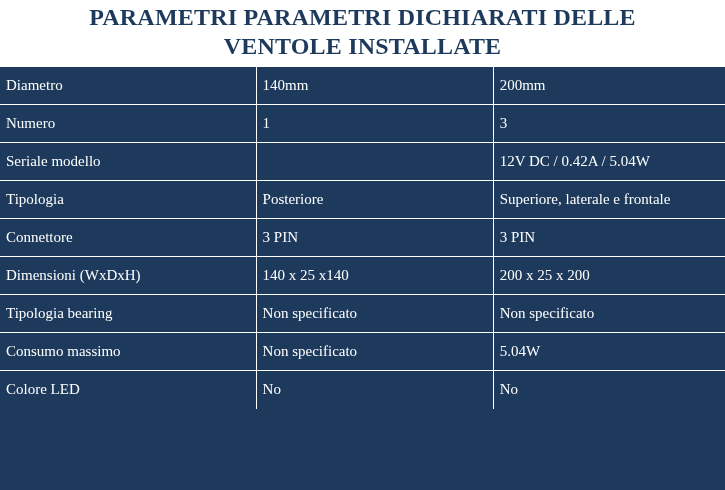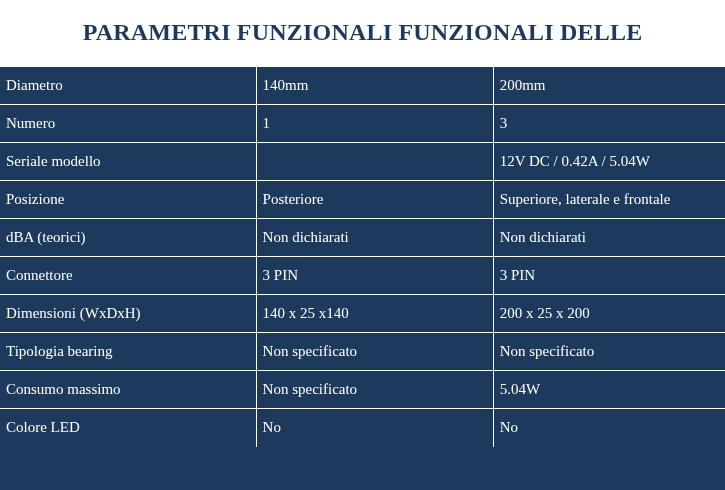--- a/index.html
+++ b/index.html
@@ -73,21 +73,22 @@
     border-bottom: none;
   }
 </style>
 </head>
 <body>
 
 <div class="sheet">
 
   <div class="title-block">
     <div>
-      <span>PARAMETRI FUNZIONALI FUNZIONALI DELLE</span>
+      <span>PARAMETRI PARAMETRI DICHIARATI DELLE</span>
+      <span>VENTOLE INSTALLATE</span>
     </div>
   </div>
 
   <table class="params">
     <tbody>
       <tr>
         <td class="label">Diametro</td>
         <td class="col1">140mm</td>
         <td class="col2">200mm</td>
       </tr>
@@ -95,28 +96,23 @@
         <td class="label">Numero</td>
         <td class="col1">1</td>
         <td class="col2">3</td>
       </tr>
       <tr>
         <td class="label">Seriale modello</td>
         <td class="col1"></td>
         <td class="col2">12V DC / 0.42A / 5.04W</td>
       </tr>
       <tr>
-        <td class="label">Posizione</td>
+        <td class="label">Tipologia</td>
         <td class="col1">Posteriore</td>
         <td class="col2">Superiore, laterale e frontale</td>
-      </tr>
-      <tr>
-        <td class="label">dBA (teorici)</td>
-        <td class="col1">Non dichiarati</td>
-        <td class="col2">Non dichiarati</td>
       </tr>
       <tr>
         <td class="label">Connettore</td>
         <td class="col1">3 PIN</td>
         <td class="col2">3 PIN</td>
       </tr>
       <tr>
         <td class="label">Dimensioni (WxDxH)</td>
         <td class="col1">140 x 25 x140</td>
         <td class="col2">200 x 25 x 200</td>

